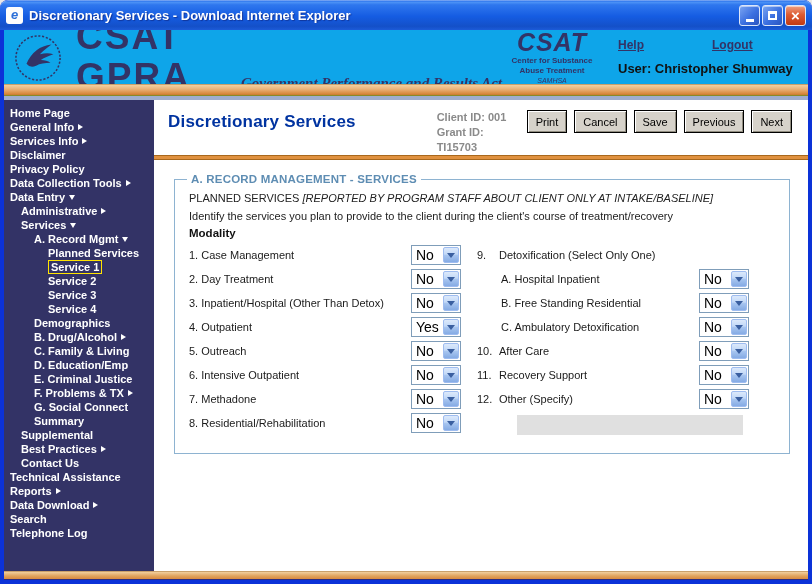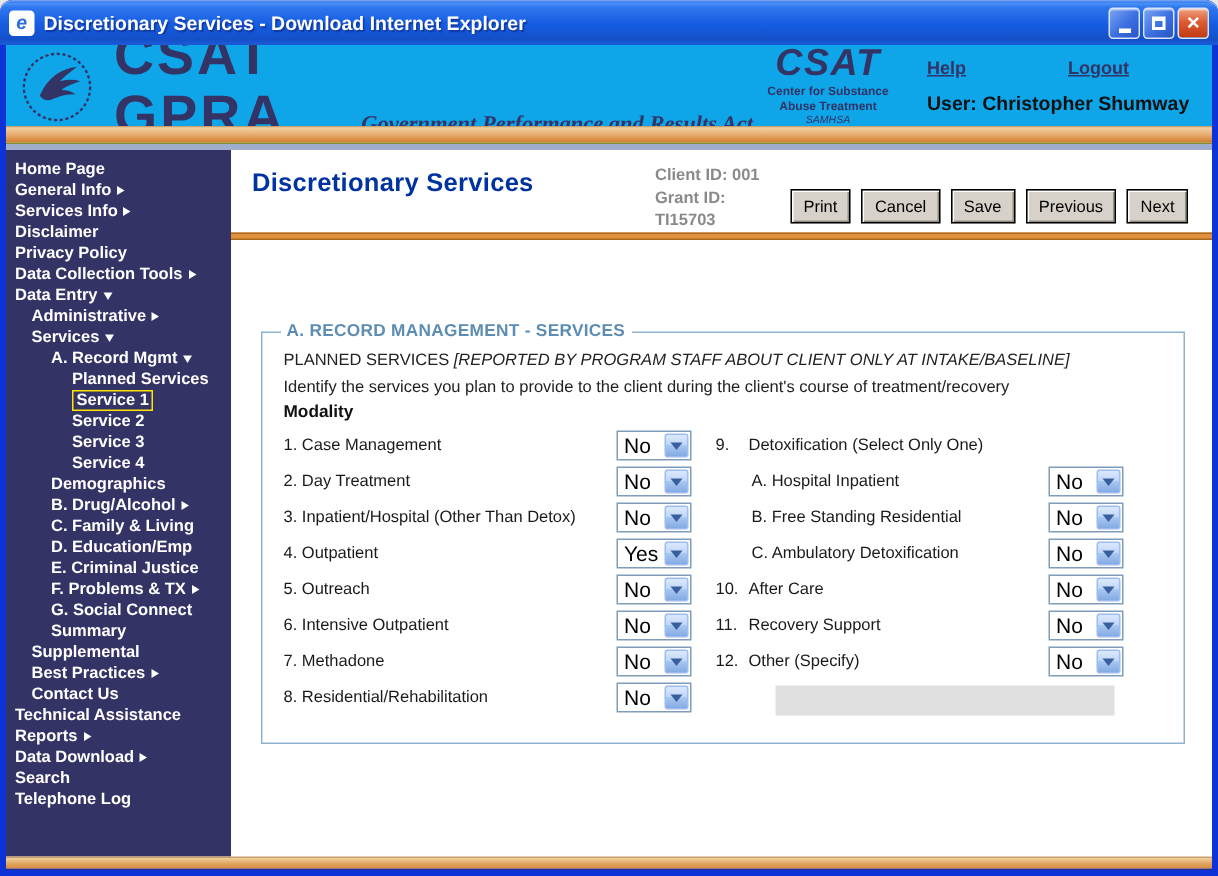--- a/index.html
+++ b/index.html
@@ -53,25 +53,25 @@
   .lvl0{padding-left:6px;} .lvl1{padding-left:17px;text-align:right;} .lvl2{padding-left:30px;} .lvl3{padding-left:44px;}
   .arr{display:inline-block;margin-left:4px;}
   .arr.right{width:0;height:0;border-left:5px solid #fff;border-top:3px solid transparent;border-bottom:3px solid transparent;}
   .arr.down{width:0;height:0;border-top:5px solid #fff;border-left:3px solid transparent;border-right:3px solid transparent;}
   .sel-wrap{border:1px solid #ffe400;padding:0 2px;display:inline-block;line-height:12px;}
   
   .content{flex:1;display:flex;flex-direction:column;min-width:0;}
   .page-header{flex:0 0 48px;display:flex;align-items:flex-start;padding:9px 16px 0 14px;}
   .page-title{color:#0033a0;font-size:17px;font-weight:bold;width:250px;margin-top:3px;letter-spacing:.2px;}
   .ids{font-size:11px;font-weight:bold;color:#8a8a8a;line-height:15px;margin-top:1px;margin-left:20px;}
-  .toolbar{margin-left:auto;display:flex;gap:7px;margin-top:17px;}
+  .toolbar{margin-left:auto;display:flex;gap:7px;margin-top:1px;}
   .btn{background:#d6d2ca;border:1px solid #000;box-shadow:inset 1px 1px 0 #fff,inset -1px -1px 0 #918d80;
     font-size:11px;font-family:inherit;padding:3px 8px;height:23px;cursor:pointer;color:#000;}
   .content-rule{flex:0 0 5px;height:5px;background:#e0913f;border-top:1px solid #a9681c;border-bottom:1px solid #a9681c;}
-  .form-area{flex:1;padding:13px 18px 0 20px;margin-top:42px;}
+  .form-area{flex:1;padding:13px 18px 0 20px;}
   fieldset{border:1px solid #8eb3d1;padding:3px 10px 14px 12px;margin:0;}
   legend{color:#5e8db3;font-weight:bold;font-size:11.5px;padding:0 4px;letter-spacing:.2px;}
   .intro{font-size:11px;color:#222;margin:2px 0 0 2px;line-height:16px;}
   .intro .note{font-style:italic;}
   .modality{font-weight:bold;font-size:11.5px;color:#111;margin:3px 0 4px 2px;}
   .columns{display:flex;margin-left:2px;}
   .col{display:flex;flex-direction:column;}
   .col-left{width:272px;margin-right:16px;}
   .col-right{width:272px;}
   .frow{display:flex;align-items:center;height:24px;}

